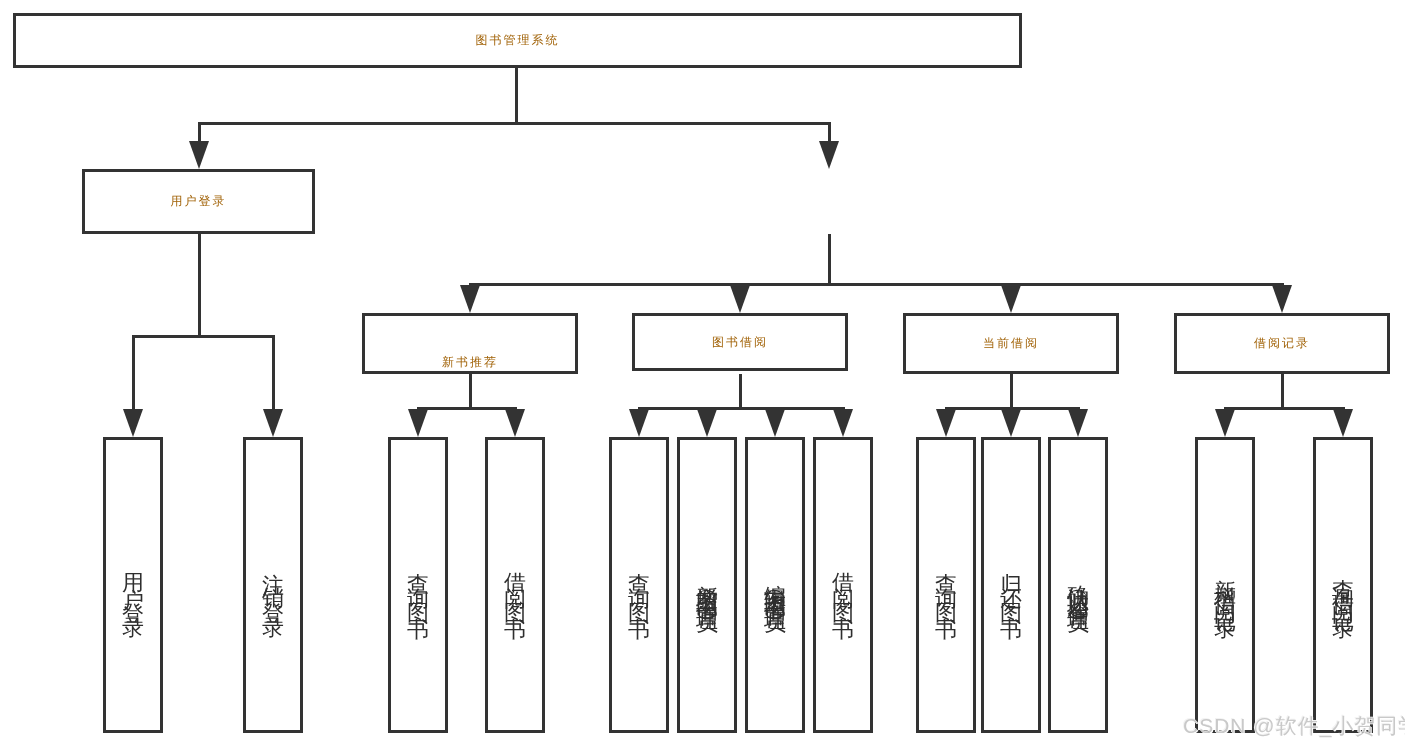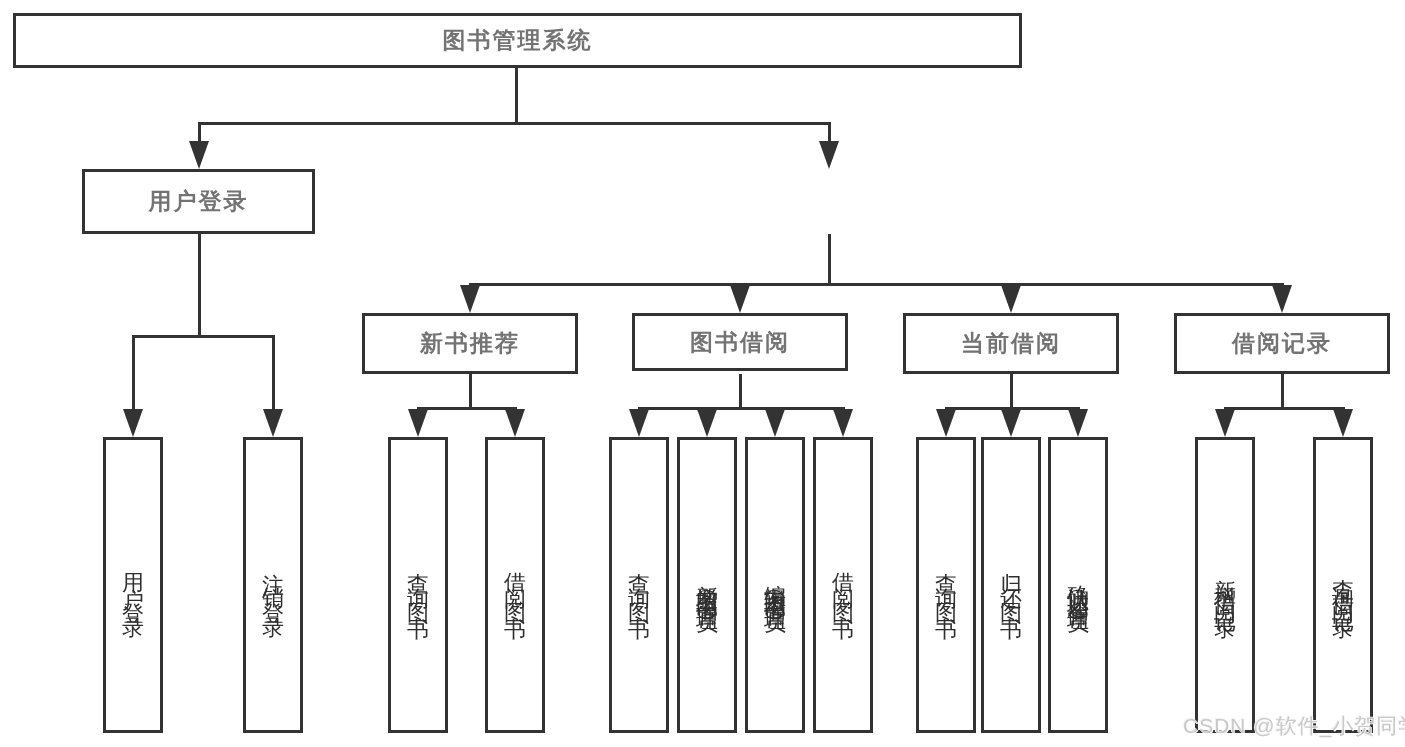--- a/index.html
+++ b/index.html
@@ -12,21 +12,21 @@
     overflow:hidden;
   }
   .node{
     position:absolute;
     border:3px solid #333333;
     background:#ffffff;
     display:flex;align-items:center;justify-content:center;
     box-sizing:border-box;
   }
   .node .hlabel{
-    font-size:23px;letter-spacing:2px;color:#737373;white-space:nowrap;font-weight:bold;
+    font-size:12px;letter-spacing:2px;color:#a16207;white-space:nowrap;
   }
   .leaf .vlabel{
     writing-mode:vertical-rl;
     font-size:22px;color:#2e2e2e;line-height:1;
   }
   .sp-4{letter-spacing:15px;}
   .sp-6{letter-spacing:8px;}
   .sp-9{letter-spacing:4px;}
   .v-line,.h-line{position:absolute;background:#333333;}
   .v-line{width:3px;}
@@ -51,21 +51,21 @@
 <div id="canvas">
 
   <div class="node" style="left:13px;top:13px;width:1009px;height:55px;">
     <span class="hlabel">图书管理系统</span>
   </div>
 
   <div class="node" style="left:82px;top:169px;width:233px;height:65px;">
     <span class="hlabel">用户登录</span>
   </div>
 
-  <div class="node" style="left:362px;top:313px;width:216px;height:61px;">
+  <div class="node" style="left:362px;top:313px;width:216px;height:61px;align-items:flex-end;">
     <span class="hlabel">新书推荐</span>
   </div>
   <div class="node" style="left:632px;top:313px;width:216px;height:58px;">
     <span class="hlabel">图书借阅</span>
   </div>
   <div class="node" style="left:903px;top:313px;width:216px;height:61px;">
     <span class="hlabel">当前借阅</span>
   </div>
   <div class="node" style="left:1174px;top:313px;width:216px;height:61px;">
     <span class="hlabel">借阅记录</span>

